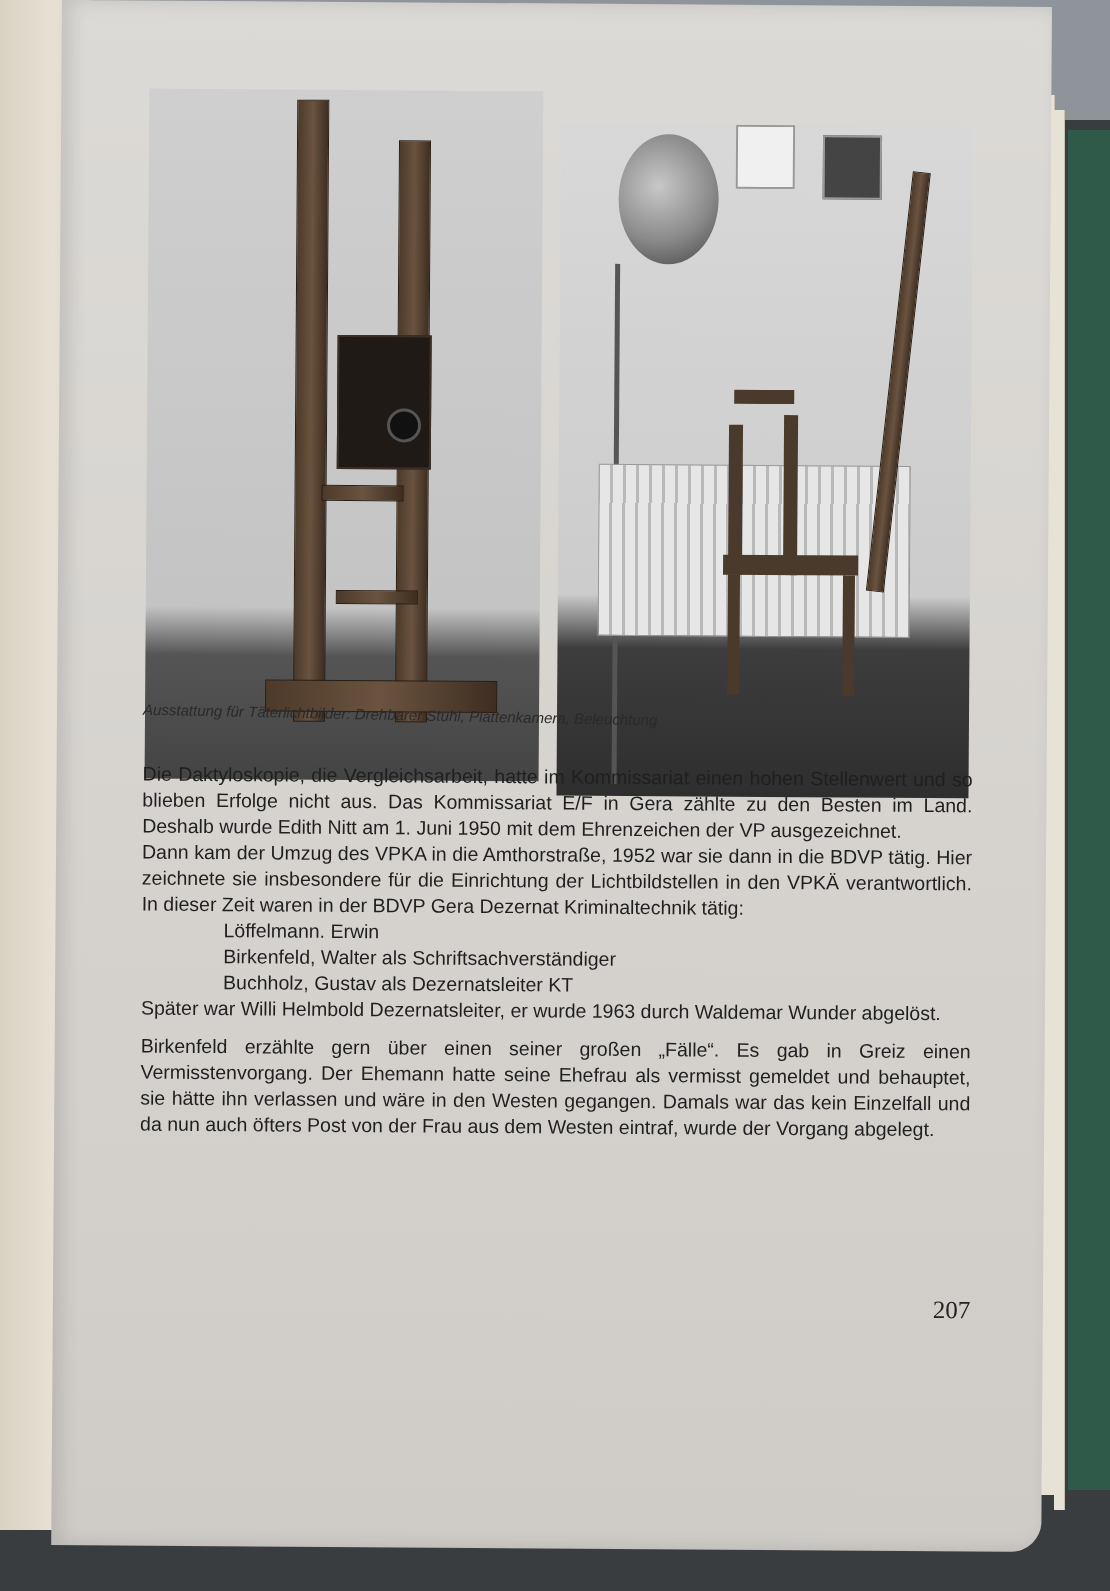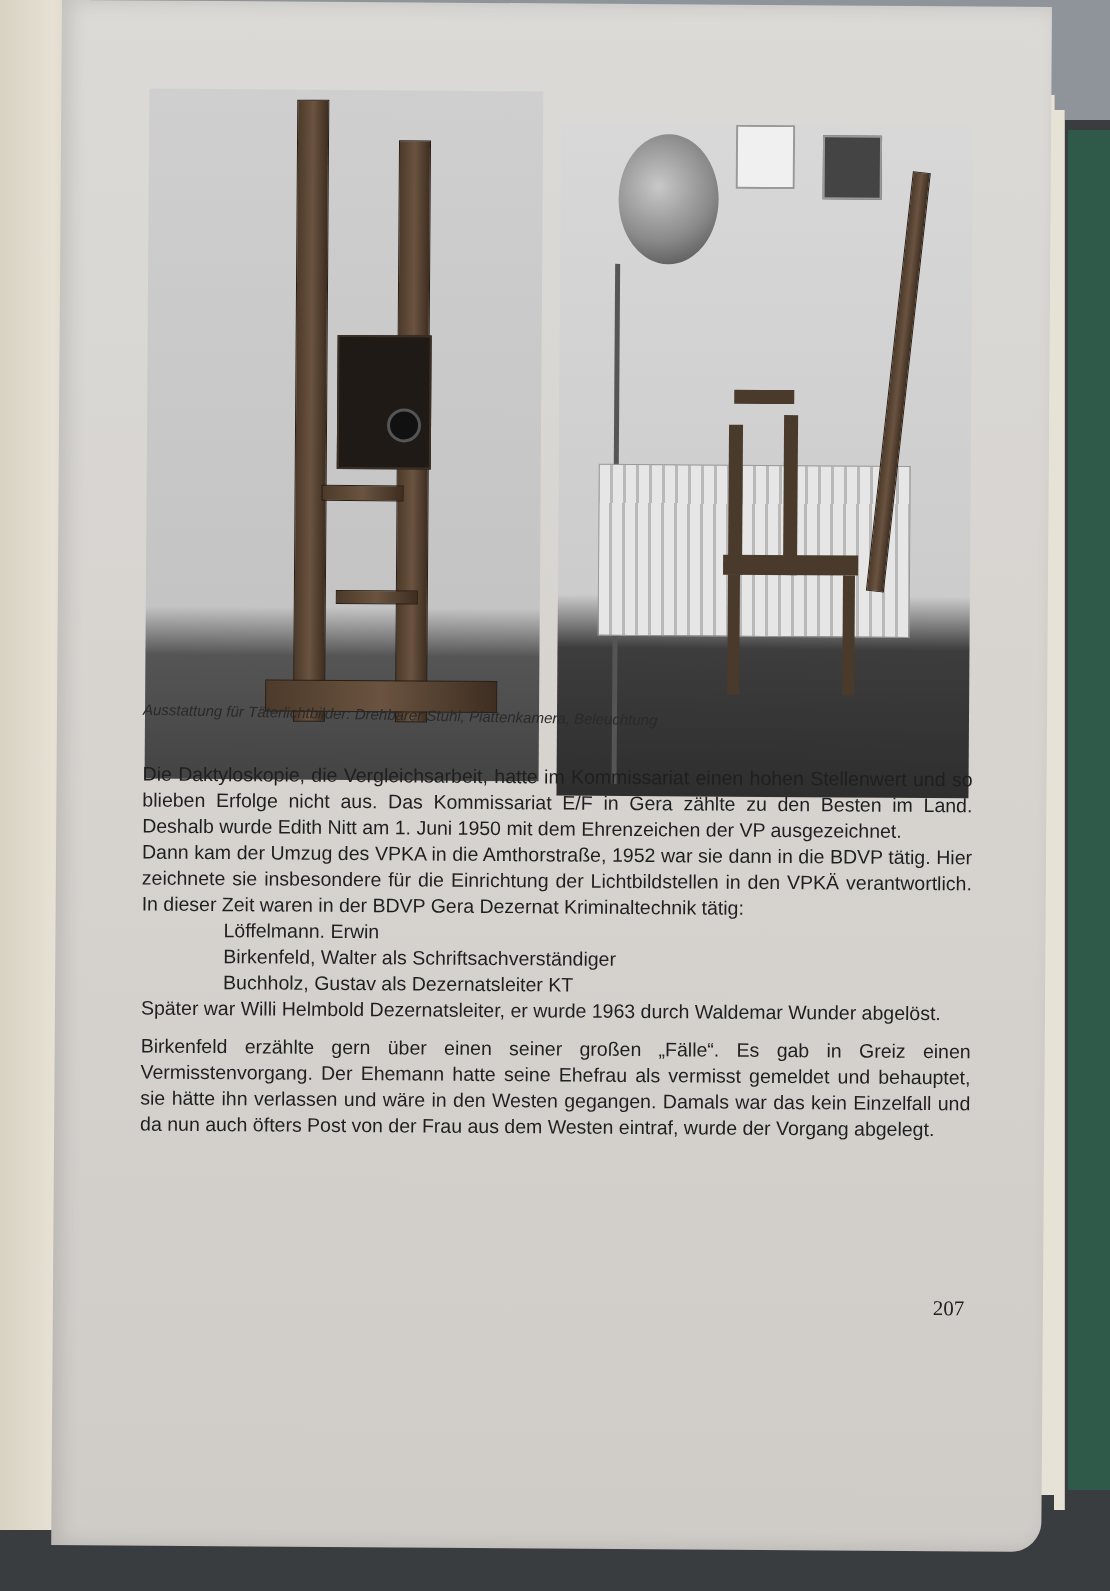--- a/index.html
+++ b/index.html
@@ -43,21 +43,21 @@
     position: absolute; left: 86px; top: 760px; width: 830px;
     font-size: 19.5px; line-height: 26px; color: #1f1f1f;
     text-align: justify;
   }
   .body-text p { margin: 0; }
   .list { padding-left: 82px; }
   .list div { height: 26px; }
   .gap { height: 12px; }
   .page-number {
     position: absolute; left: 880px; top: 1290px;
-    font-family: "Liberation Serif", serif; font-size: 21px; color: #222;
+    font-family: "Liberation Serif", serif; font-size: 25px; color: #222;
   }
 </style>
 </head>
 <body>
 
 <div class="top-bg"></div>
 <div class="green-cover"></div>
 <div class="left-page"></div>
 <div class="page-stack" style="left:1040px;width:14px;"></div>
 <div class="page-stack" style="left:1054px;width:10px;top:110px;"></div>

